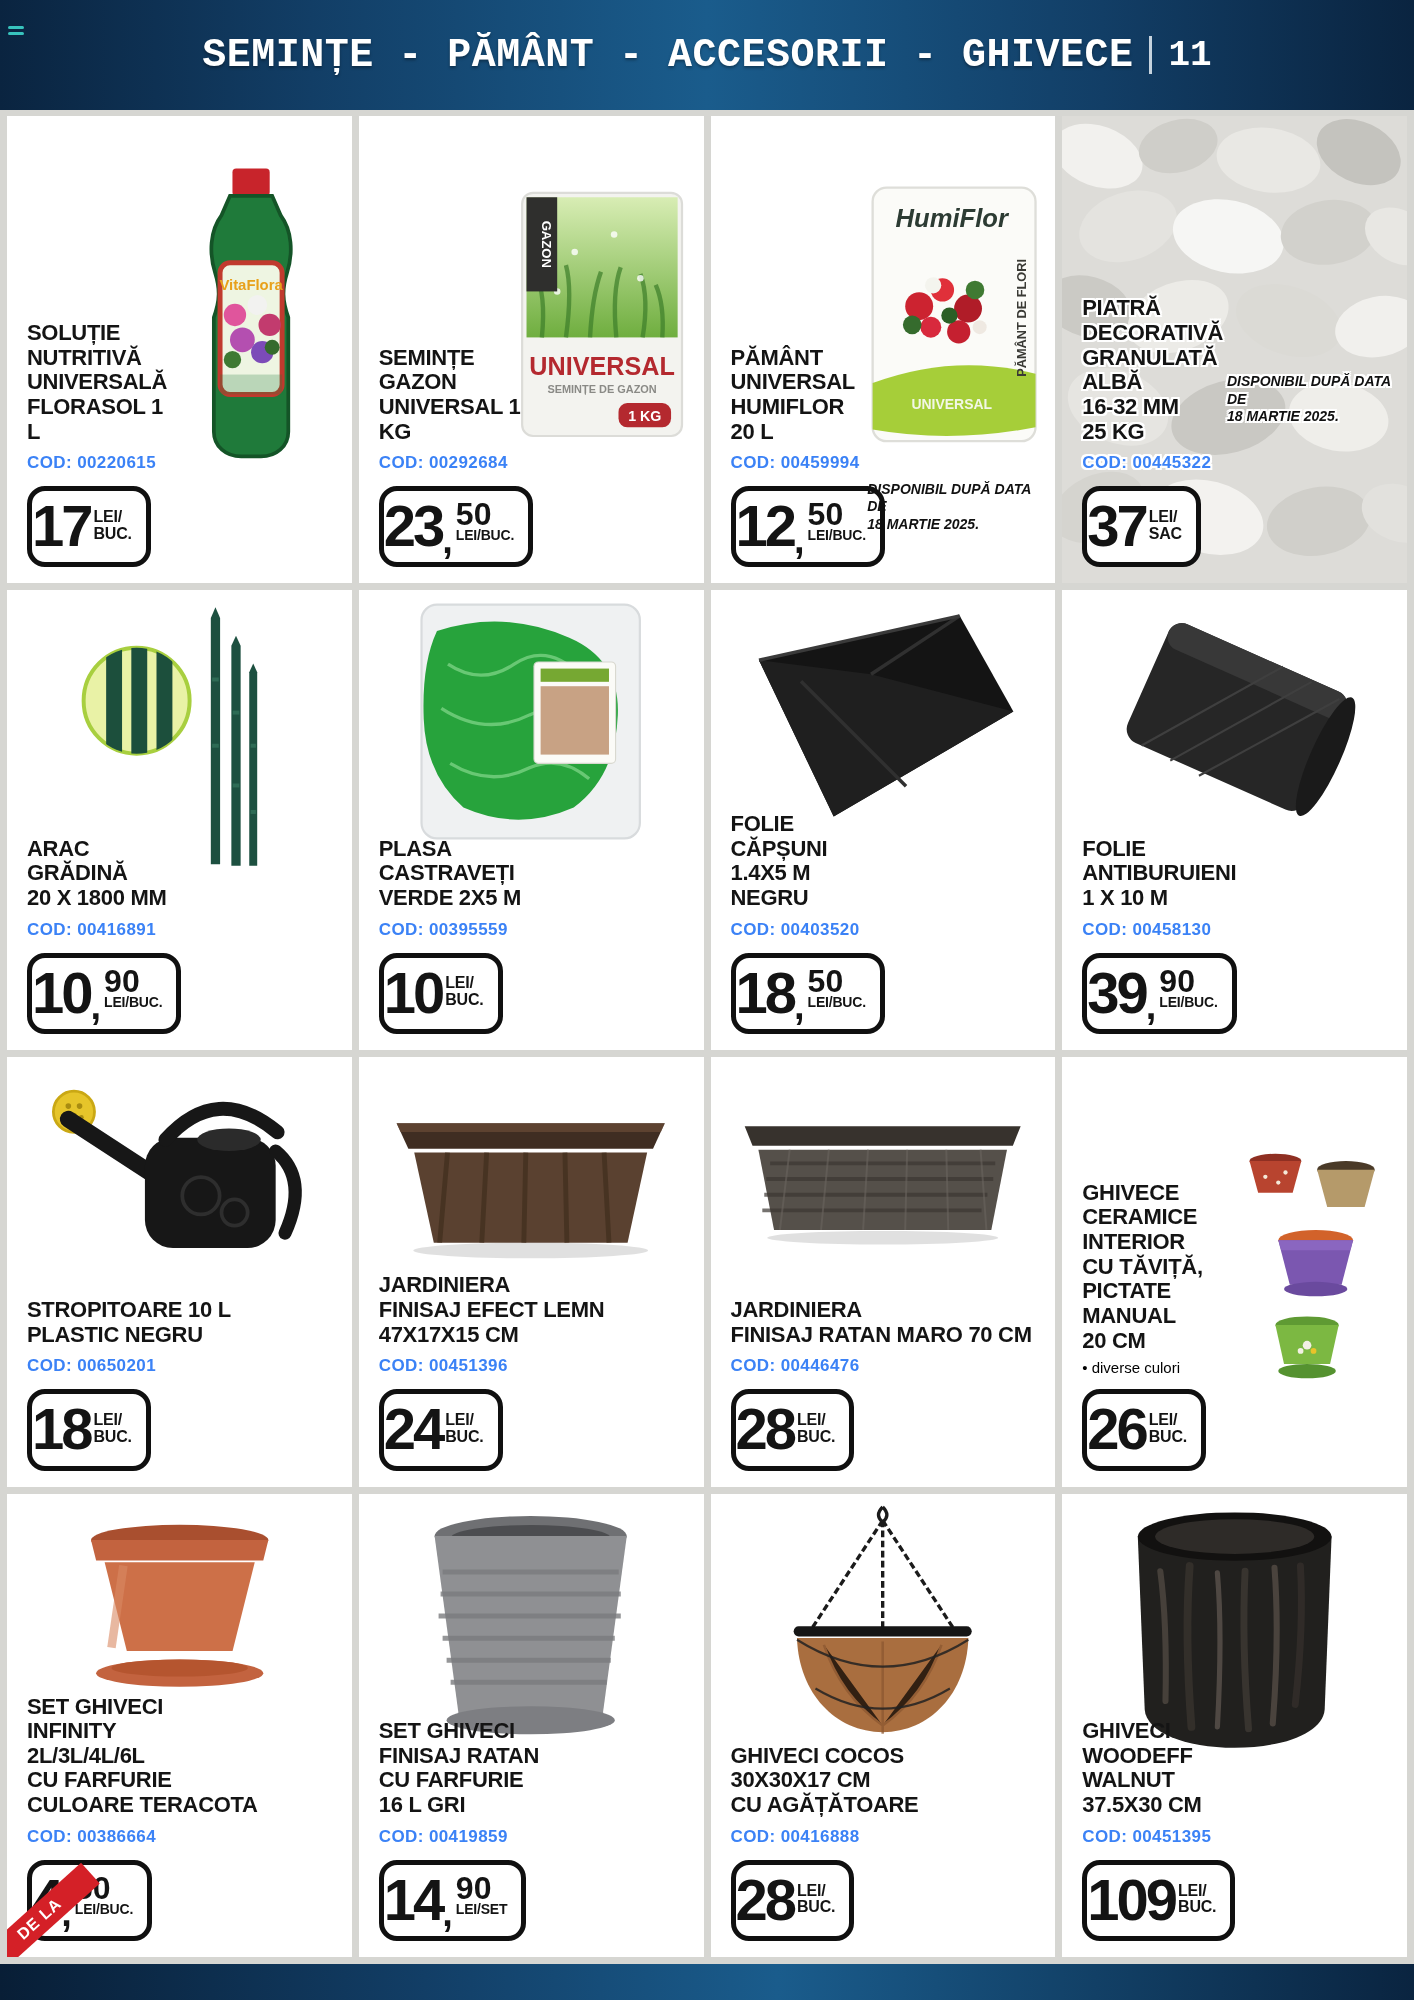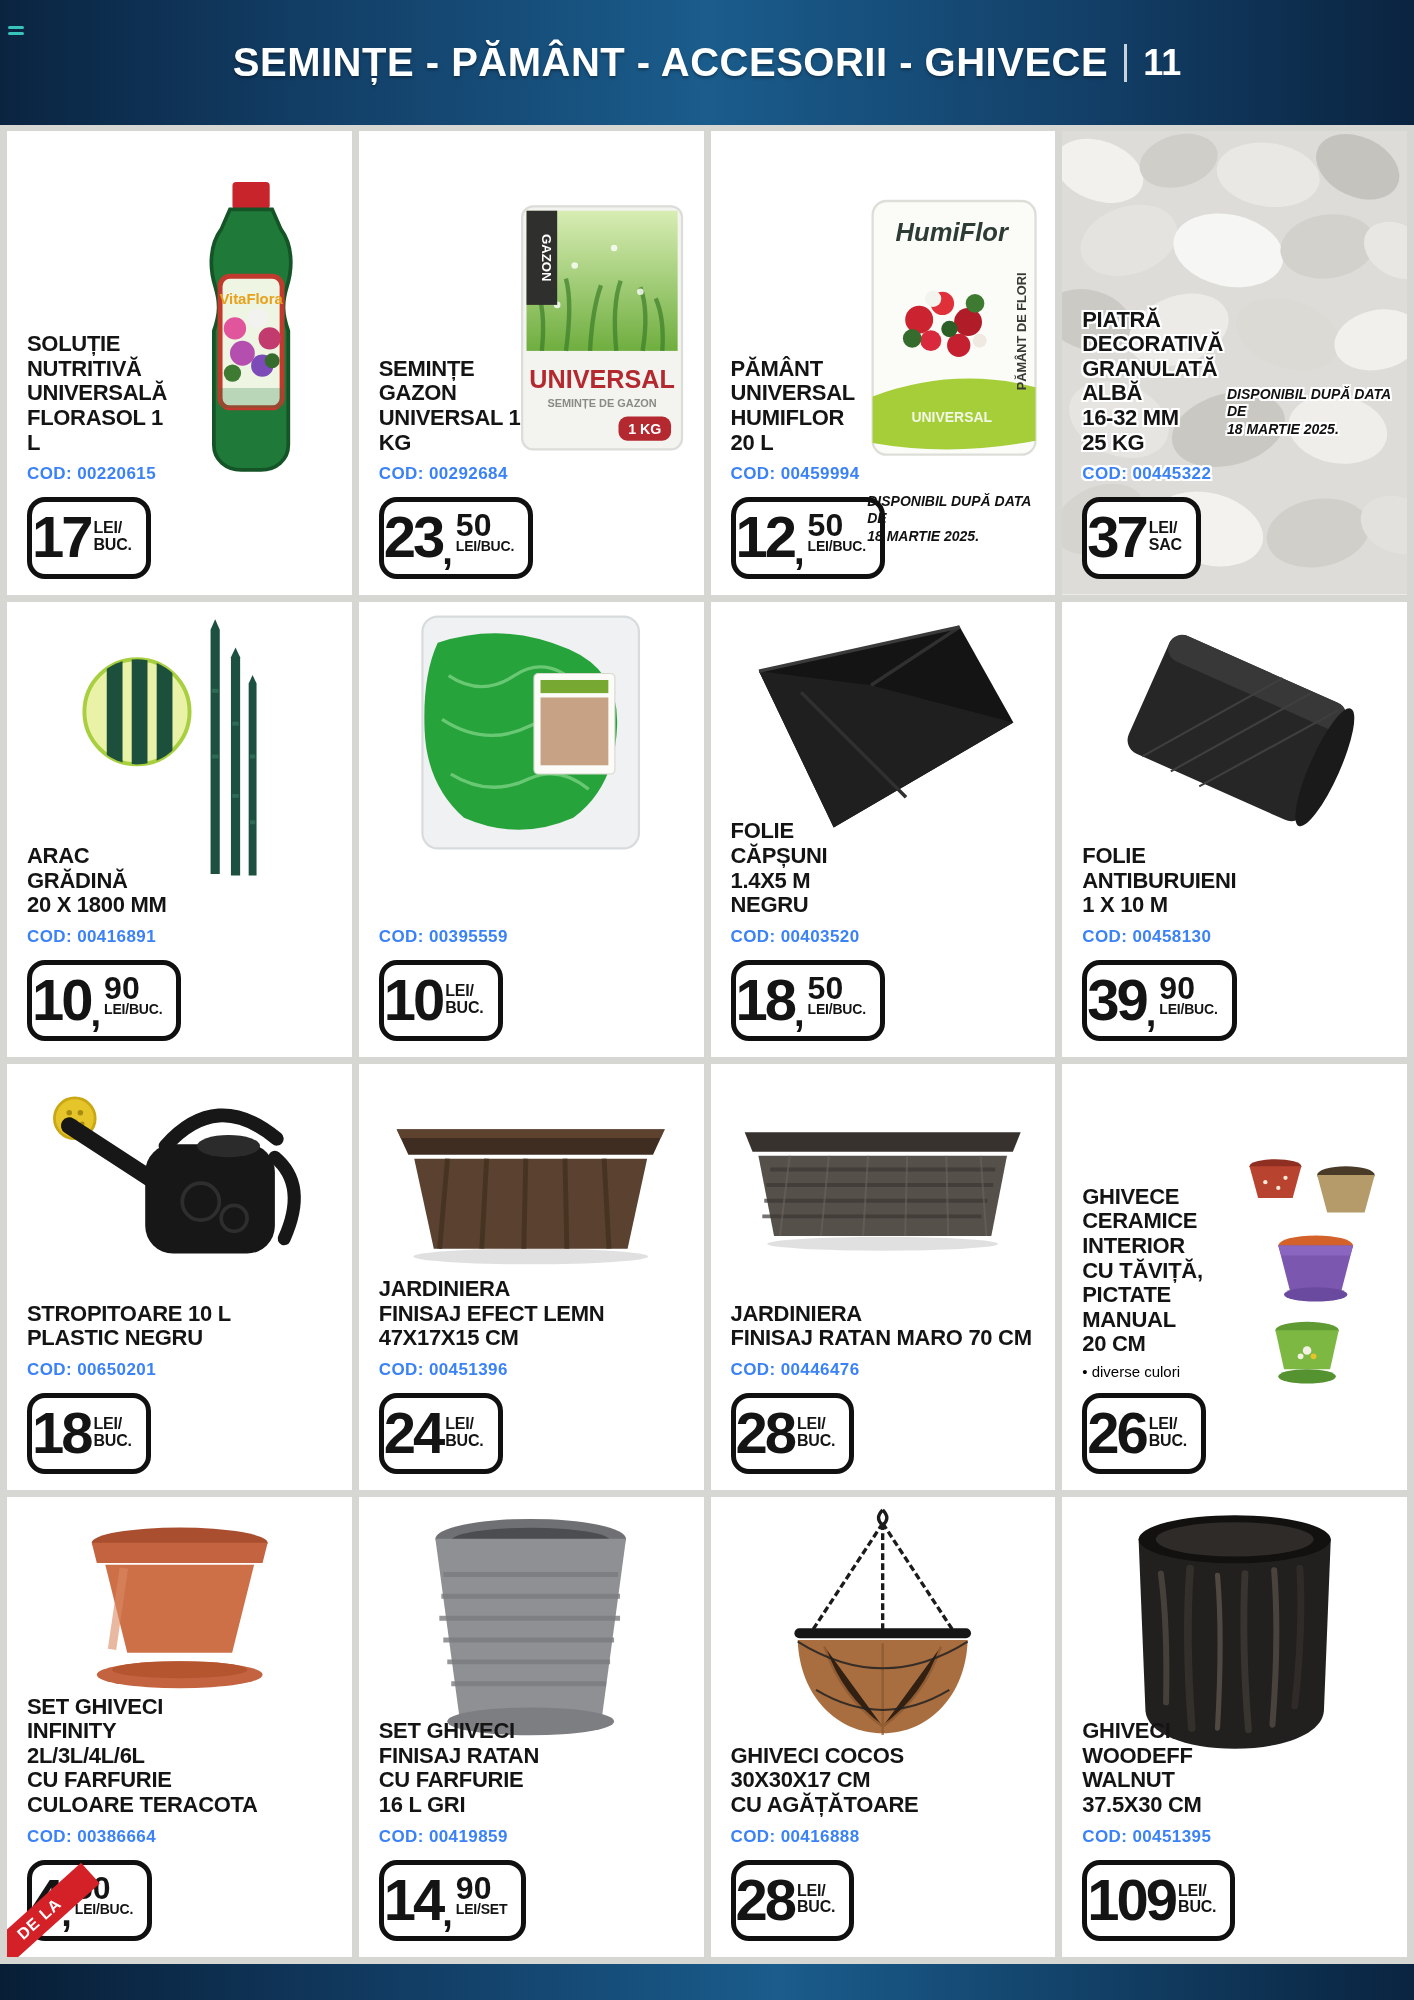--- a/index.html
+++ b/index.html
@@ -6,23 +6,23 @@
   body{
     width:1414px;height:2000px;
     font-family:"Liberation Sans","DejaVu Sans",sans-serif;
     background:#fff;color:#141414;
     display:flex;flex-direction:column;overflow:hidden;
   }
   svg text{font-family:inherit;}
 
   
   .header{
-    height:125px;flex:0 0 auto;position:relative;
+    height:110px;flex:0 0 auto;position:relative;
     background:linear-gradient(90deg,#0a2440 0%,#123e66 22%,#1a5c8c 50%,#123e66 78%,#0a2440 100%);
-    display:flex;align-items:center;justify-content:center;
+    display:flex;align-items:center;justify-content:center;font-family:Liberation Mono, monospace;
   }
   .menu-ico{position:absolute;left:8px;top:26px;width:16px;height:10px;}
   .menu-ico i{display:block;height:3px;margin-bottom:3px;background:#38c3bd;border-radius:2px;}
   .title-wrap{display:flex;align-items:center;gap:16px;}
   .page-title{
     color:#fff;font-size:40px;font-weight:900;letter-spacing:.5px;white-space:nowrap;
     text-shadow:0 2px 3px rgba(0,0,0,.35);
   }
   .hdr-divider{width:3px;height:38px;background:#e6eef5;opacity:.85;}
   .page-number{color:#fff;font-size:36px;font-weight:900;}
@@ -334,20 +334,23 @@
       <svg viewBox="0 0 250 225" preserveAspectRatio="xMidYMid meet">
         <rect x="26" y="6" width="198" height="212" rx="14" fill="#eff1f2" stroke="#d8dbdd" stroke-width="2"></rect>
         <path d="M40 30 q60 -20 120 6 q46 20 44 70 q-2 56 -40 84 q-50 22 -100 0 q-34 -30 -36 -80 q-2 -50 12 -80 z" fill="#27a33c"></path>
         <path d="M50 60 q30 20 60 0 q30 -20 60 10 M44 100 q40 26 80 6 q30 -14 58 8 M52 150 q36 22 72 4 q28 -12 54 10" stroke="#74cf7e" stroke-width="3" fill="none" opacity="0.85"></path>
         <rect x="128" y="58" width="74" height="92" rx="4" fill="#fbfbf7" stroke="#d8d8cf"></rect>
         <rect x="134" y="64" width="62" height="12" fill="#76a832"></rect>
         <rect x="134" y="80" width="62" height="62" fill="#c8a284"></rect>
       </svg>
     </div>
     <div class="info">
+      <h3 class="pname">PLASA
+CASTRAVEȚI
+VERDE 2X5 M</h3>
       <div class="pcode">COD: 00395559</div>
       <div class="badge badge-int">
         <span class="p-int">10</span>
 
         <span class="p-col">
           <span class="p-unit">
             <span>LEI/</span>
             <span>BUC.</span>
           </span>
           </span>

